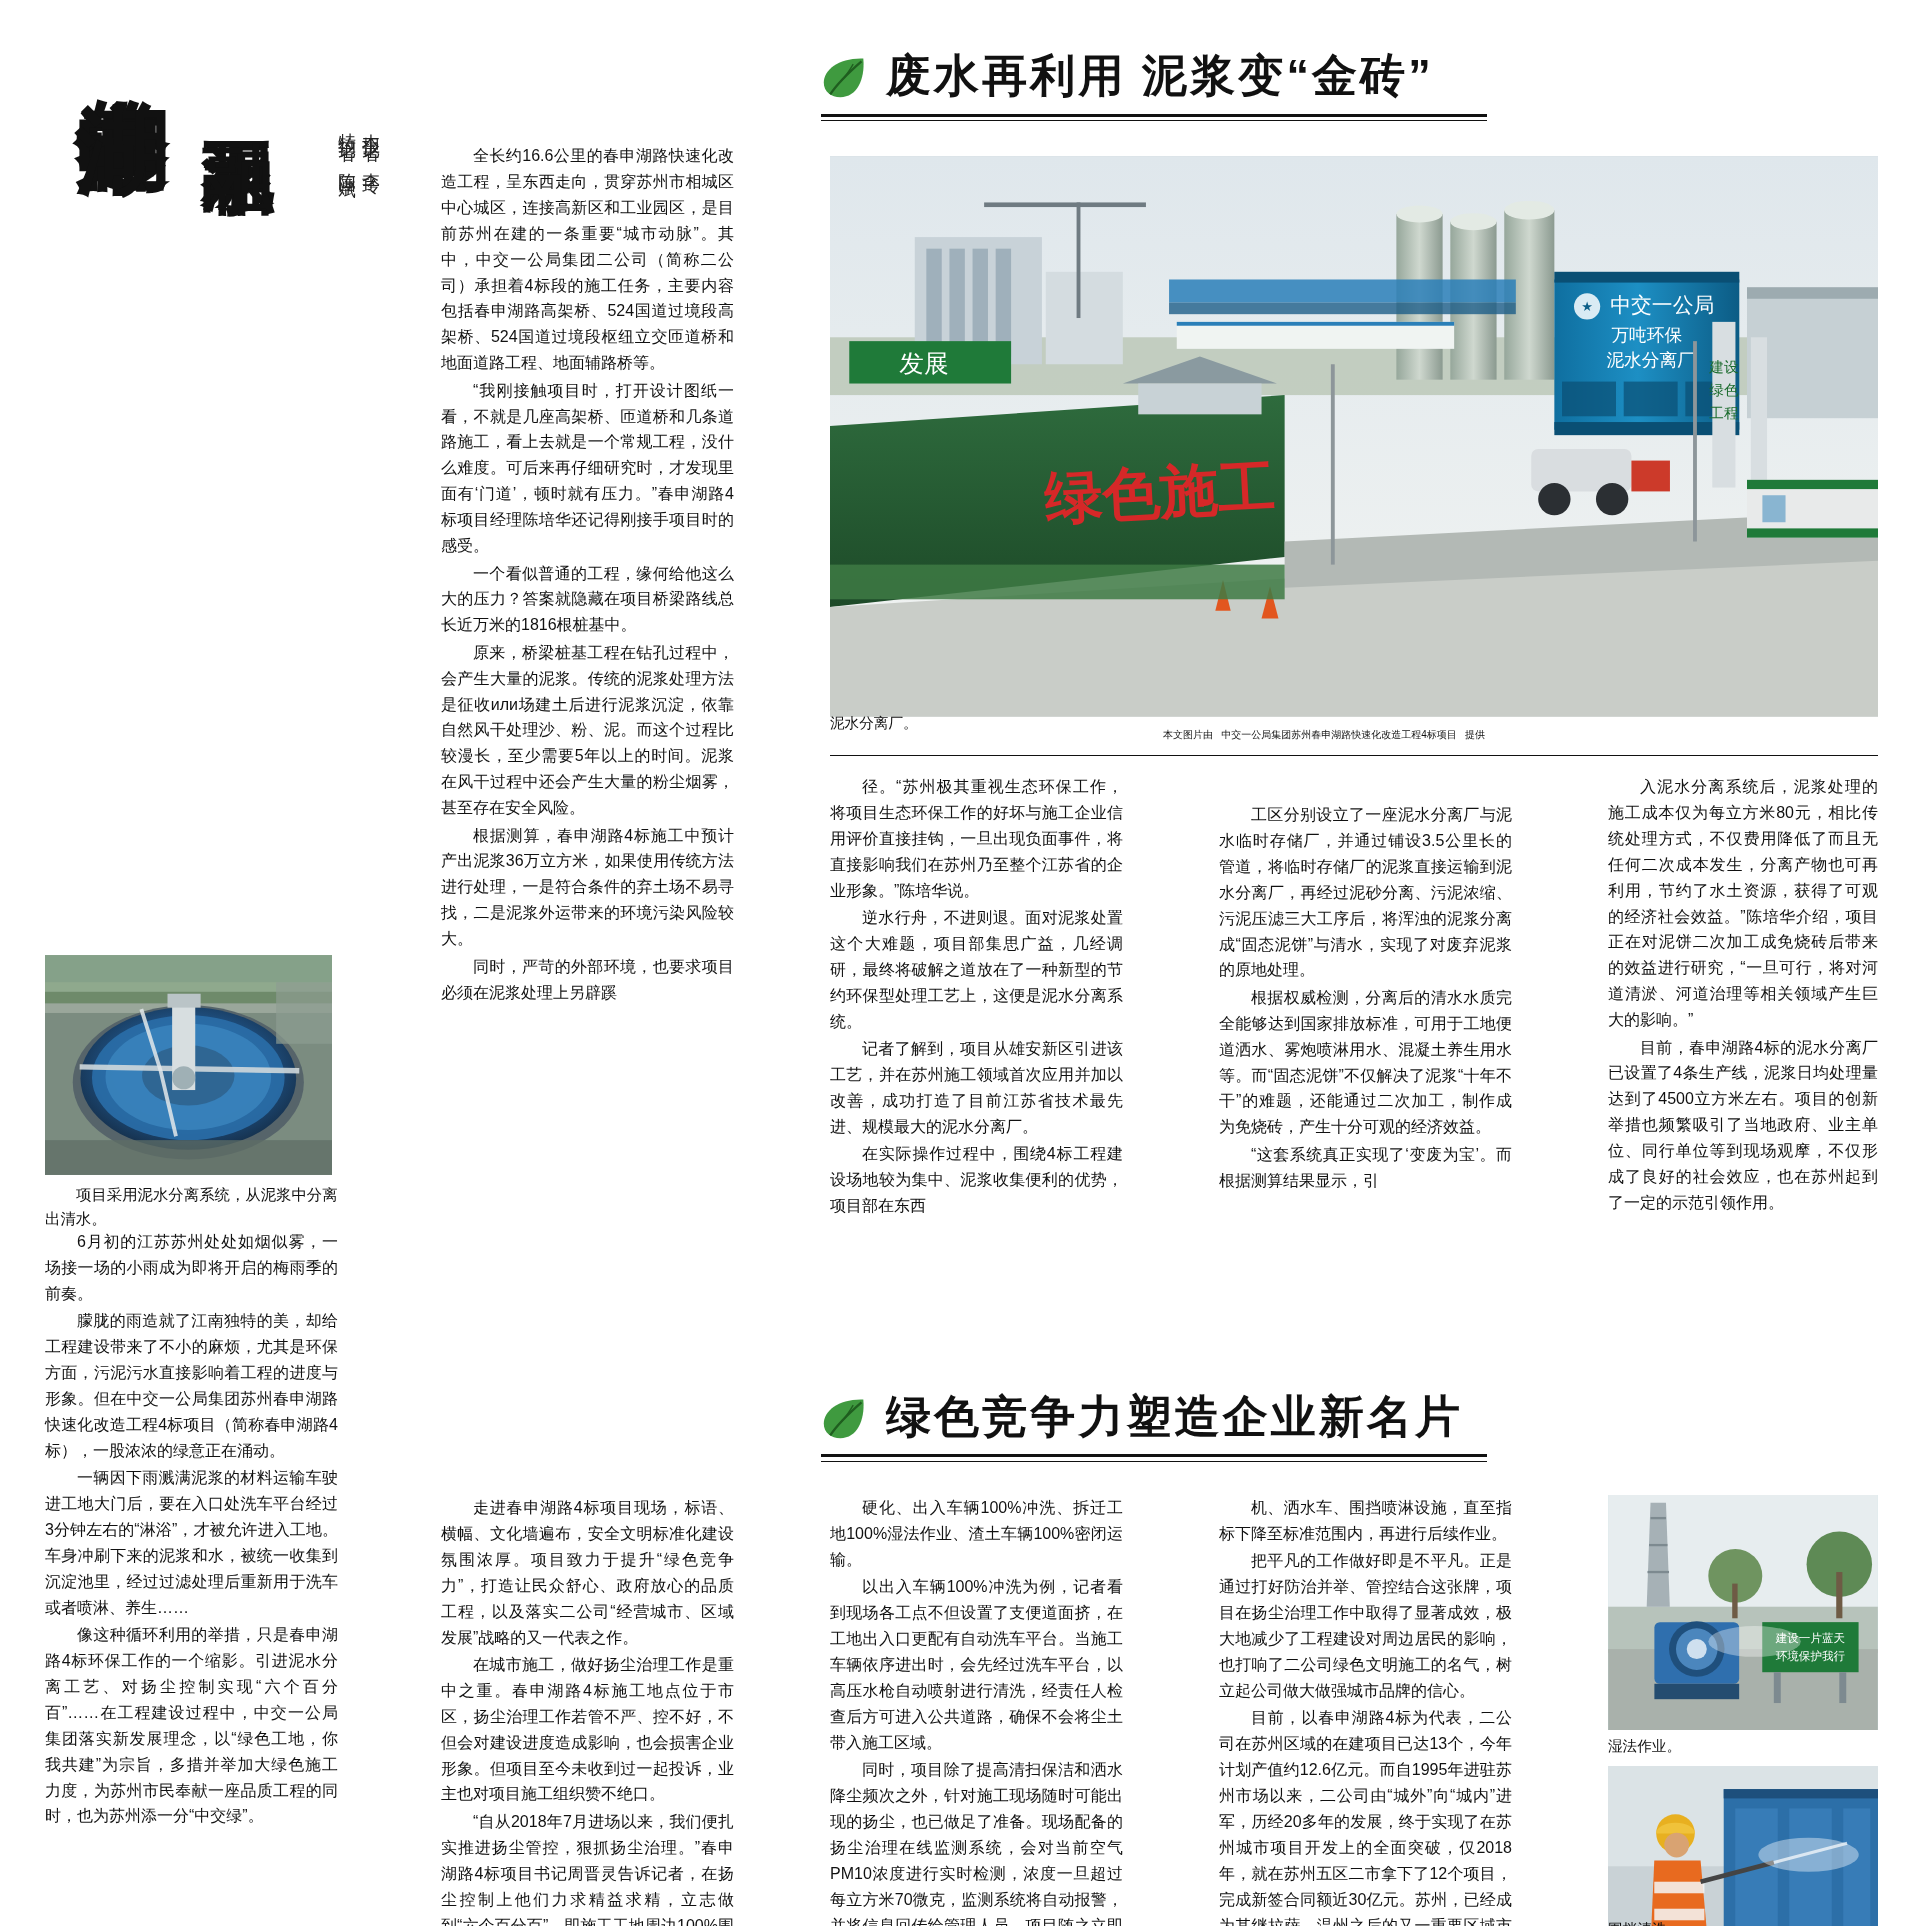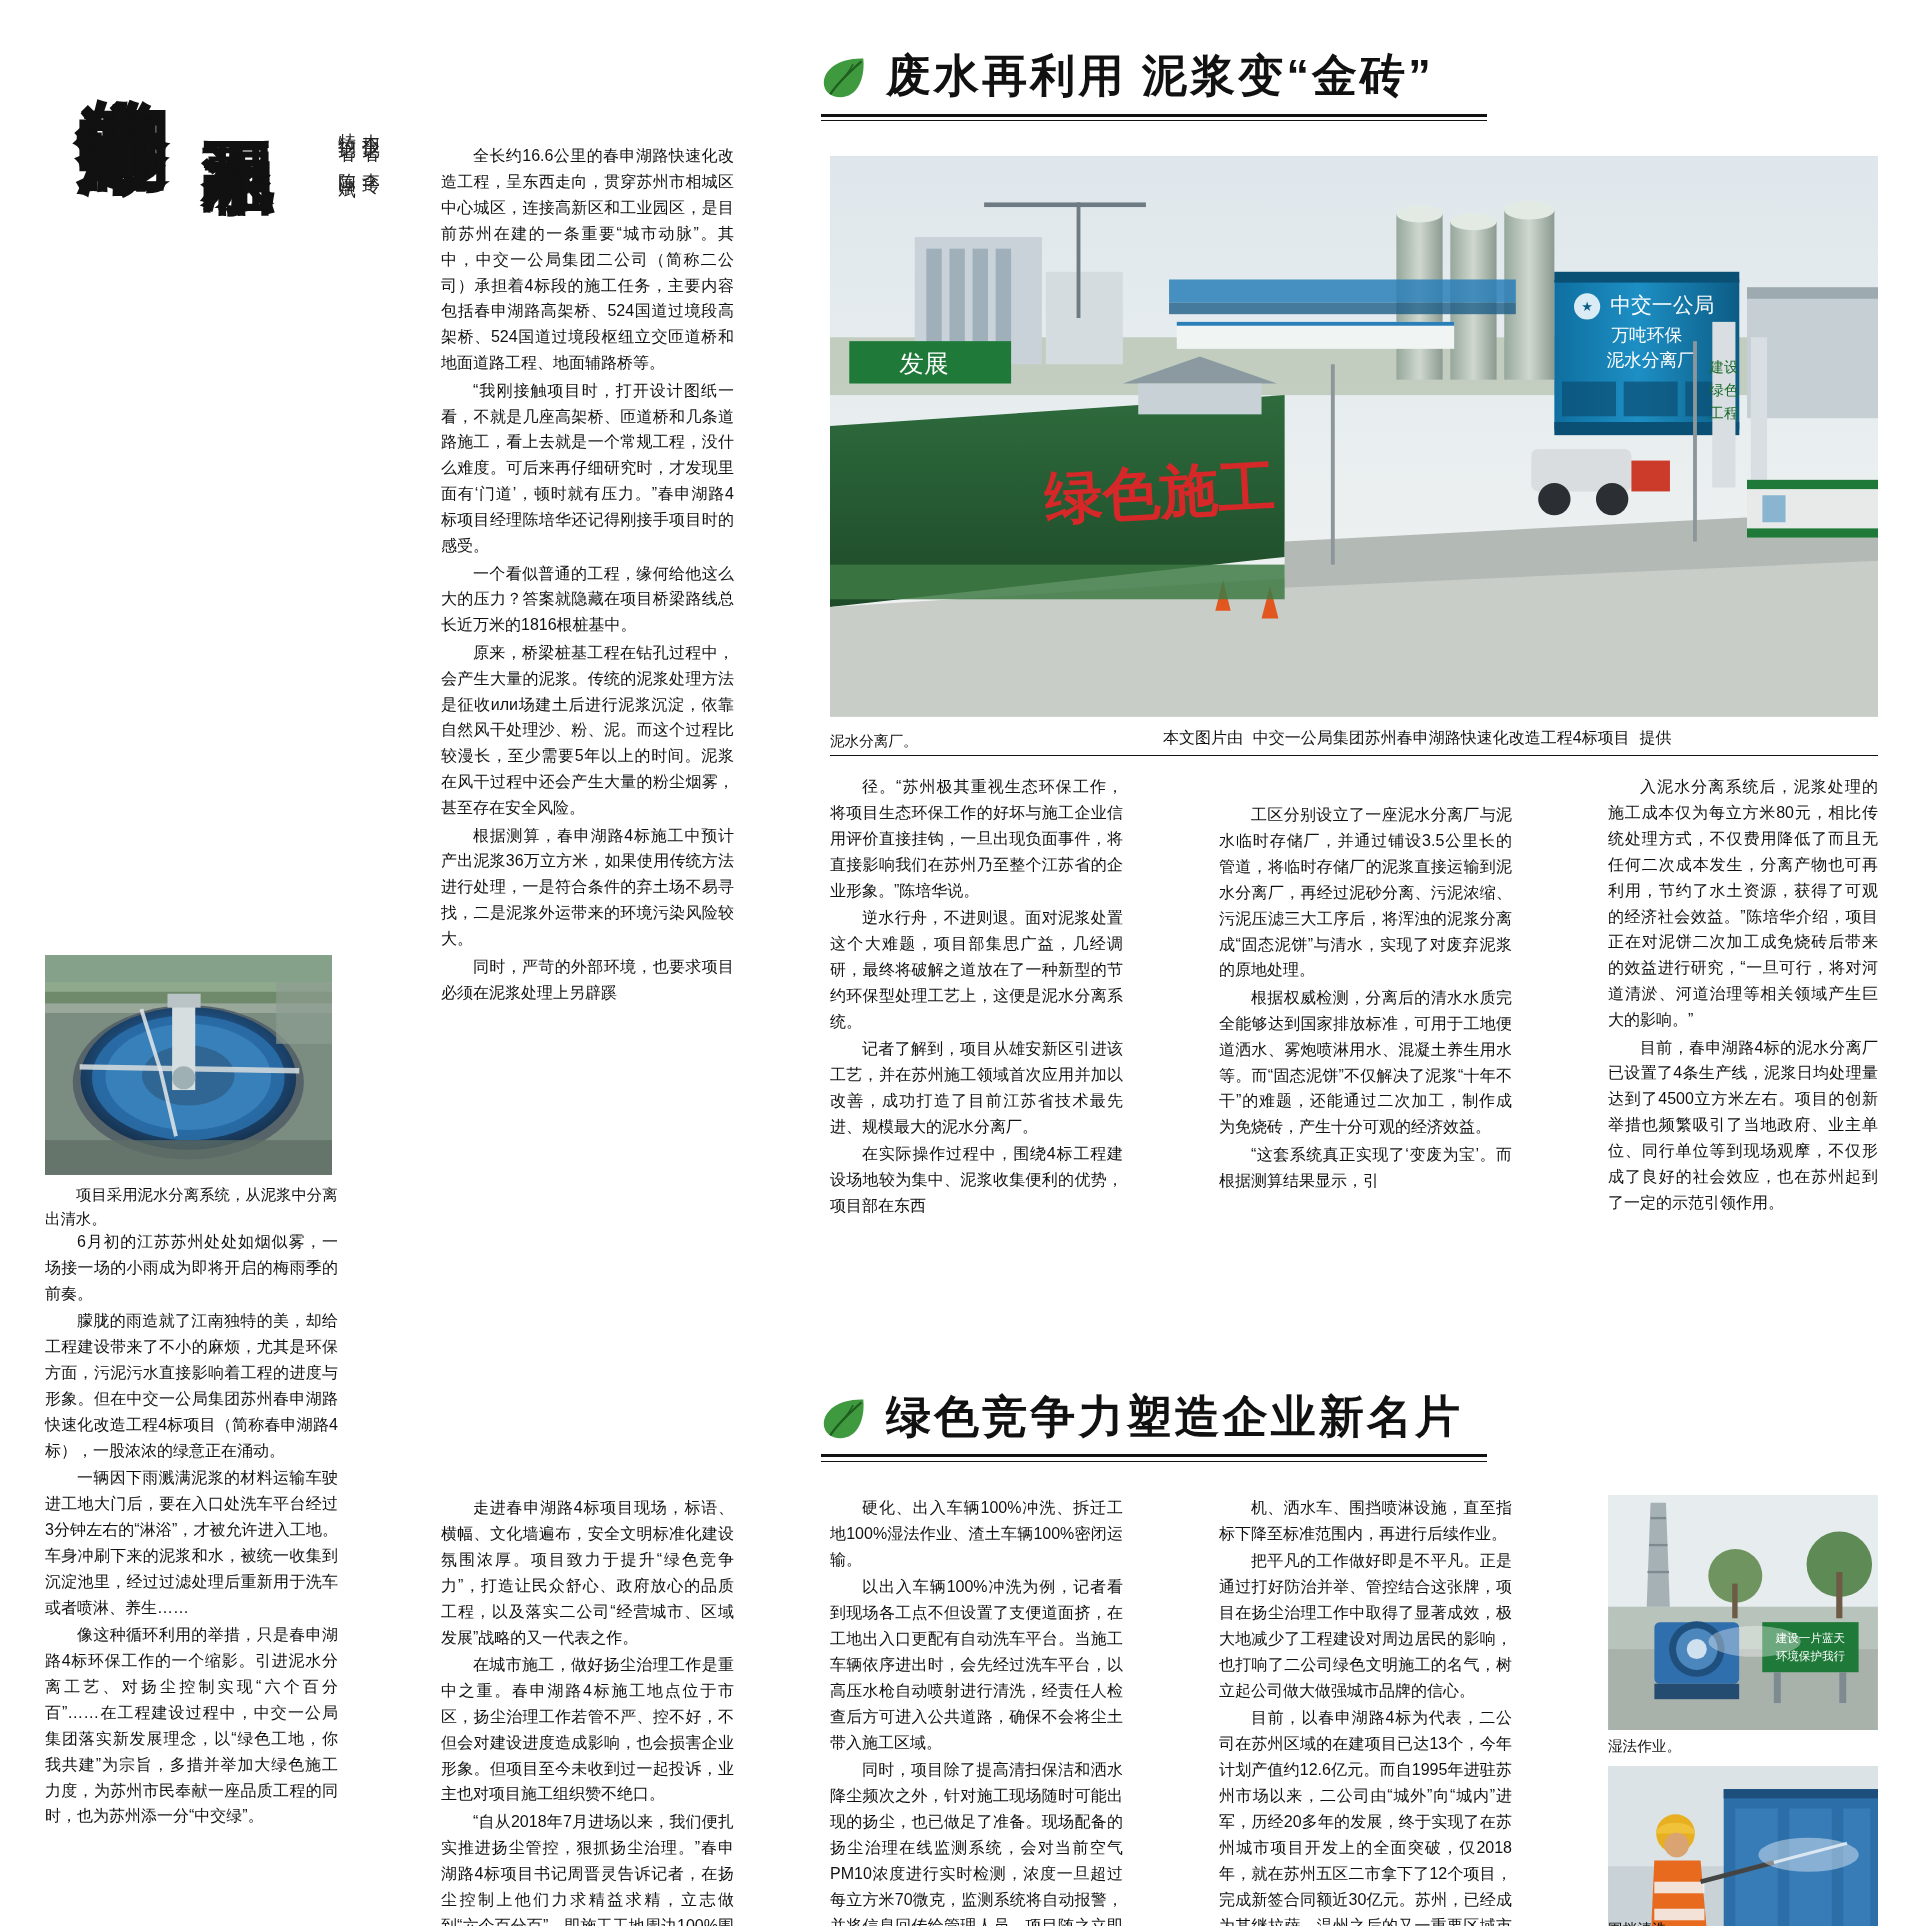--- a/index.html
+++ b/index.html
@@ -153,21 +153,21 @@
     background: #cfd8dc;
   }
   .photo-caption {
     position: absolute;
     font-size: 14.6px;
     font-family: "Liberation Sans", sans-serif;
     color: #111;
   }
   .credit-line {
     position: absolute;
-    font-size: 16px;
+    font-size: 10px;
     font-family: "Liberation Sans", sans-serif;
     color: #111;
     white-space: nowrap;
     text-align: center;
   }
 
   
   .rphoto {
     position: absolute;
     overflow: hidden;
@@ -351,21 +351,21 @@
 
       <polygon points="1000,1180 1040,1180 1020,1100" fill="#e2561f"></polygon>
       <polygon points="1120,1200 1164,1200 1142,1116" fill="#e2561f"></polygon>
 
       <rect x="0" y="1060" width="1180" height="90" fill="#3e7a44" opacity="0.85"></rect>
 
       <rect x="1300" y="540" width="10" height="520" fill="#8d969a"></rect>
       <rect x="2240" y="480" width="10" height="520" fill="#8d969a"></rect>
     </svg>
   </div>
-  <div class="photo-caption" style="left:830px; top:732px;">泥水分离厂。</div>
+  <div class="photo-caption" style="left:830px; top:714px;">泥水分离厂。</div>
   <div class="credit-line" style="left:1163px; top:728px;">
     <span>本文图片由</span>
     <span style="margin:0 5.4px;">中交一公局集团苏州春申湖路快速化改造工程4标项目</span>
     <span>提供</span>
   </div>
   <div class="thin-rule" style="left:830px; top:755px; width:1048px;"></div>
 
   <div class="col" style="left:830px; top:774px; width:293px; height:570px;">
     <p>径。“苏州极其重视生态环保工作，将项目生态环保工作的好坏与施工企业信用评价直接挂钩，一旦出现负面事件，将直接影响我们在苏州乃至整个江苏省的企业形象。”陈培华说。</p>
     <p>逆水行舟，不进则退。面对泥浆处置这个大难题，项目部集思广益，几经调研，最终将破解之道放在了一种新型的节约环保型处理工艺上，这便是泥水分离系统。</p>

